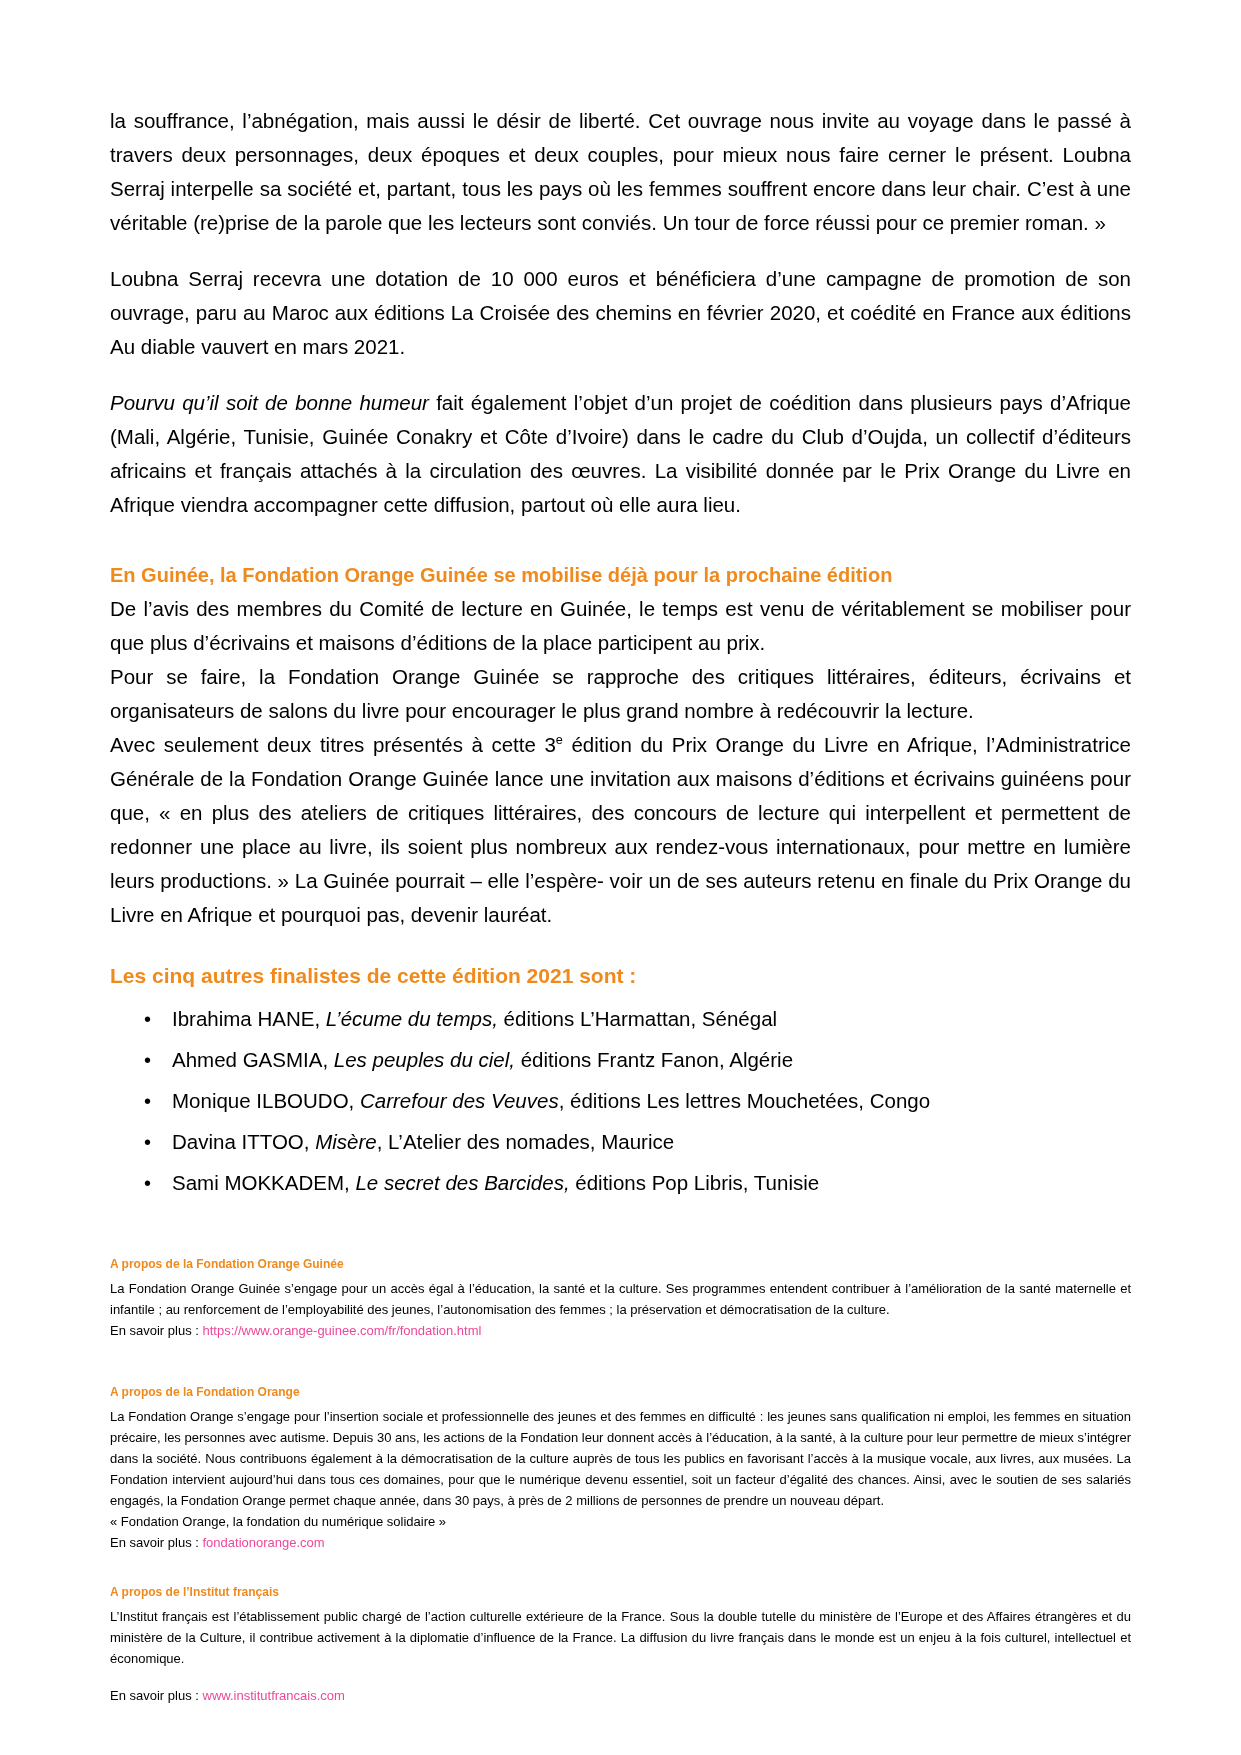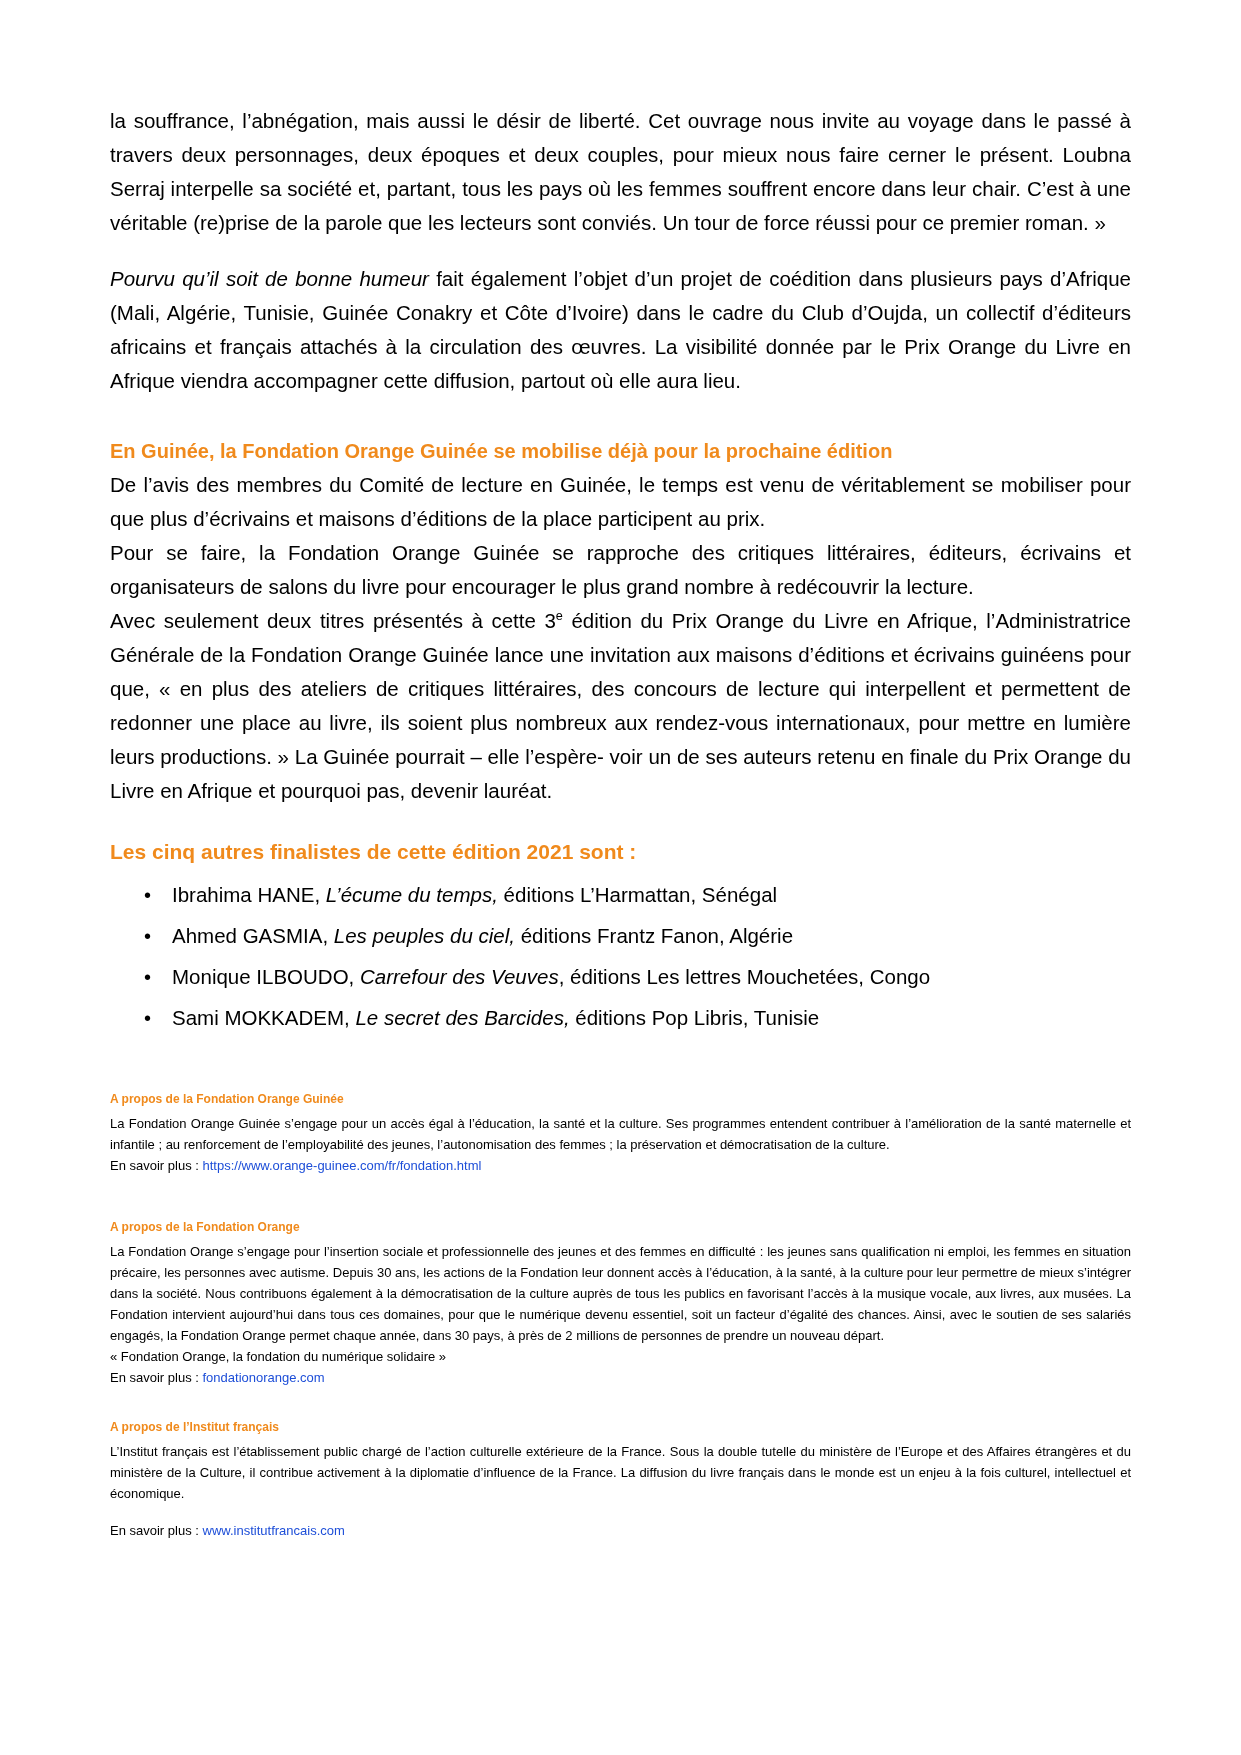--- a/index.html
+++ b/index.html
@@ -56,21 +56,21 @@
     line-height: 22px;
     margin: 0 0 3px 0;
   }
   .small-par {
     font-size: 13px;
     line-height: 21px;
     text-align: justify;
     margin: 0;
   }
   .small-par .link {
-    color: #1d4ed8;
+    color: #ec4899;
   }
   ul.finalists {
     margin: 6px 0 0 0;
     padding: 0 0 0 62px;
     list-style: none;
   }
   ul.finalists li {
     font-size: 20.5px;
     line-height: 34px;
     position: relative;
@@ -88,37 +88,39 @@
   sup { font-size: 0.62em; vertical-align: super; line-height: 0; }
   .block-note { margin-bottom: 0; }
 </style>
 </head>
 <body>
 
 <div class="page">
 
   <p class="body-par">la souffrance, l’abnégation, mais aussi le désir de liberté. Cet ouvrage nous invite au voyage dans le passé à travers deux personnages, deux époques et deux couples, pour mieux nous faire cerner le présent. Loubna Serraj interpelle sa société et, partant, tous les pays où les femmes souffrent encore dans leur chair. C’est à une véritable (re)prise de la parole que les lecteurs sont conviés. Un tour de force réussi pour ce premier roman. »</p>
 
+  <p class="body-par">Loubna Serraj recevra une dotation de 10 000 euros et bénéficiera d’une campagne de promotion de son ouvrage, paru au Maroc aux éditions La Croisée des chemins en février 2020, et coédité en France aux éditions Au diable vauvert en mars 2021.</p>
 
   <p class="body-par"><em>Pourvu qu’il soit de bonne humeur</em><span> fait également l’objet d’un projet de coédition dans plusieurs pays d’Afrique (Mali, Algérie, Tunisie, Guinée Conakry et Côte d’Ivoire) dans le cadre du Club d’Oujda, un collectif d’éditeurs africains et français attachés à la circulation des œuvres. La visibilité donnée par le Prix Orange du Livre en Afrique viendra accompagner cette diffusion, partout où elle aura lieu.</span></p>
 
   <div class="spacer-16"></div>
 
   <h2 class="orange-head">En Guinée, la Fondation Orange Guinée se mobilise déjà pour la prochaine édition</h2>
   <p class="body-par tight">De l’avis des membres du Comité de lecture en Guinée, le temps est venu de véritablement se mobiliser pour que plus d’écrivains et maisons d’éditions de la place participent au prix.</p>
   <p class="body-par tight">Pour se faire, la Fondation Orange Guinée se rapproche des critiques littéraires, éditeurs, écrivains et organisateurs de salons du livre pour encourager le plus grand nombre à redécouvrir la lecture.</p>
   <p class="body-par tight"><span>Avec seulement deux titres présentés à cette 3</span><sup>e</sup><span> édition du Prix Orange du Livre en Afrique, l’Administratrice Générale de la Fondation Orange Guinée lance une invitation aux maisons d’éditions et écrivains guinéens pour que, « en plus des ateliers de critiques littéraires, des concours de lecture qui interpellent et permettent de redonner une place au livre, ils soient plus nombreux aux rendez-vous internationaux, pour mettre en lumière leurs productions. » La Guinée pourrait – elle l’espère- voir un de ses auteurs retenu en finale du Prix Orange du Livre en Afrique et pourquoi pas, devenir lauréat.</span></p>
 
   <div class="spacer-28"></div>
 
   <h2 class="orange-head-big">Les cinq autres finalistes de cette édition 2021 sont :</h2>
   <ul class="finalists">
     <li><span>Ibrahima HANE, </span><em>L’écume du temps,</em><span> éditions L’Harmattan, Sénégal</span></li>
     <li><span>Ahmed GASMIA, </span><em>Les peuples du ciel,</em><span> éditions Frantz Fanon, Algérie</span></li>
     <li><span>Monique ILBOUDO, </span><em>Carrefour des Veuves</em><span>, éditions Les lettres Mouchetées, Congo</span></li>
+    <li><span>Davina ITTOO, </span><em>Misère</em><span>, L’Atelier des nomades, Maurice</span></li>
     <li><span>Sami MOKKADEM, </span><em>Le secret des Barcides,</em><span> éditions Pop Libris, Tunisie</span></li>
   </ul>
 
   <div class="spacer-46"></div>
 
   <div class="block-note">
     <h3 class="small-head">A propos de la Fondation Orange Guinée</h3>
     <p class="small-par">La Fondation Orange Guinée s’engage pour un accès égal à l’éducation, la santé et la culture. Ses programmes entendent contribuer à l’amélioration de la santé maternelle et infantile ; au renforcement de l’employabilité des jeunes, l’autonomisation des femmes ; la préservation et démocratisation de  la culture.</p>
     <p class="small-par"><span>En savoir plus : </span><span class="link">https://www.orange-guinee.com/fr/fondation.html</span></p>
   </div>

